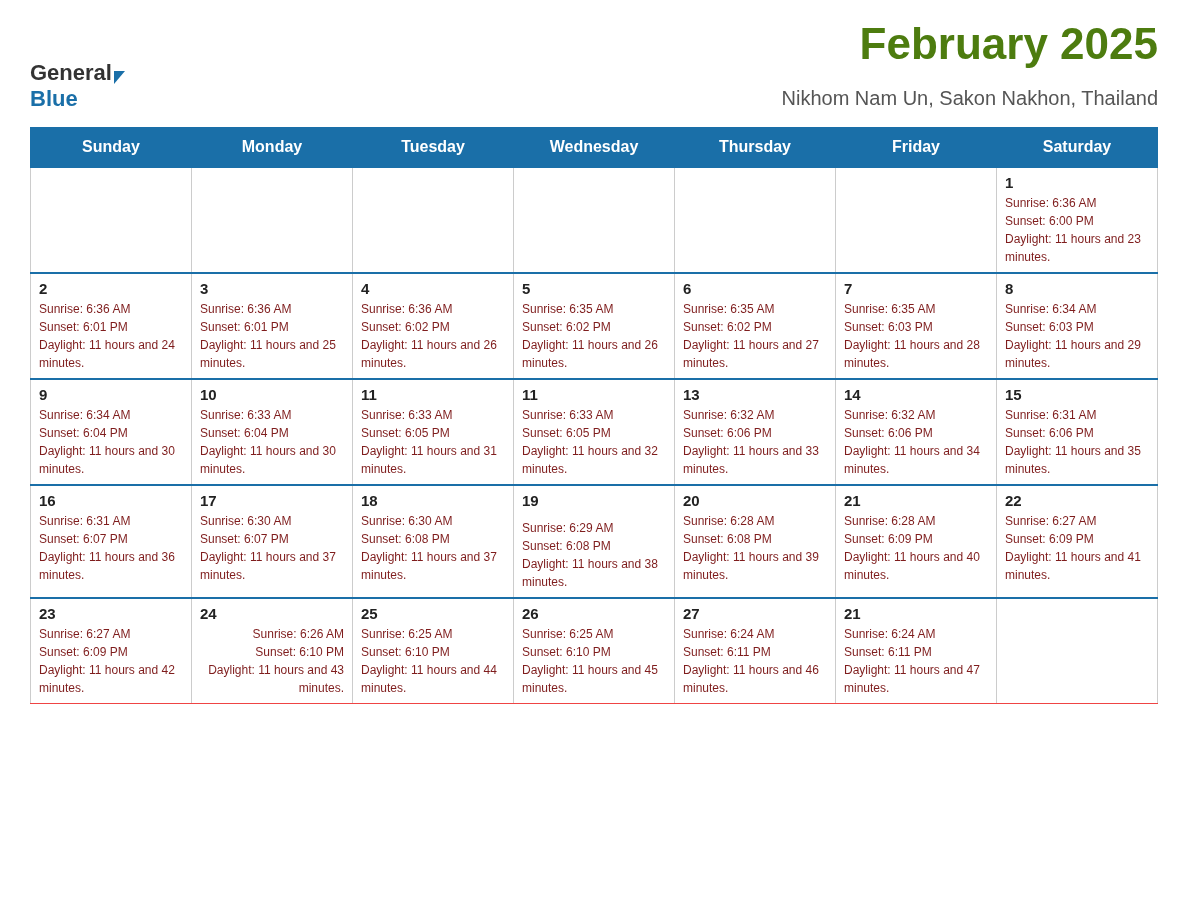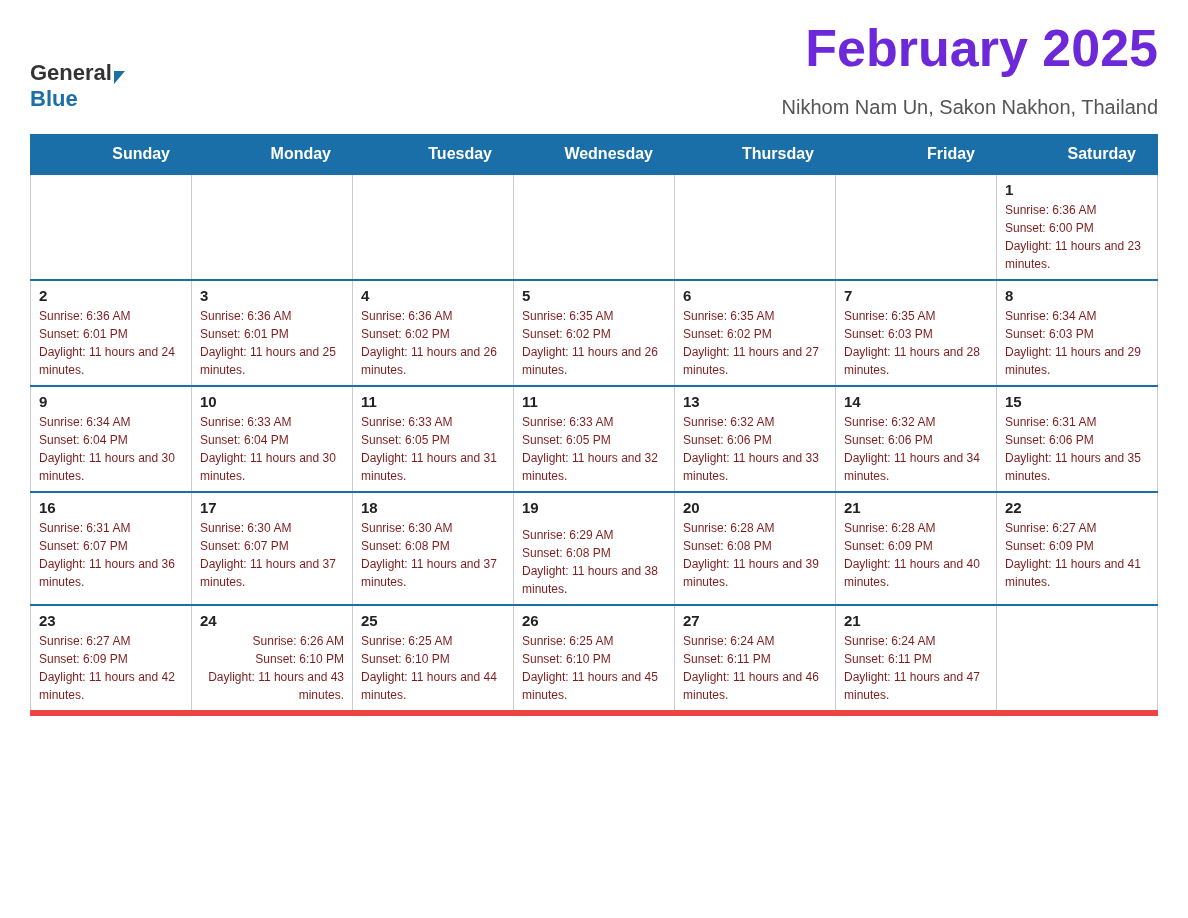--- a/index.html
+++ b/index.html
@@ -20,54 +20,54 @@
       display: flex;
       flex-direction: column;
       align-items: flex-start;
       padding-top: 5px;
       margin-top: 35px;
     }
     .title-section {
       text-align: right;
     }
     .month-title {
-      font-size: 52px;
+      font-size: 44px;
       font-weight: bold;
-      color: #6d28d9;
+      color: #4d7c0f;
       line-height: 1.1;
     }
     .location-title {
       font-size: 20px;
       color: #555;
       margin-top: 19px;
     }
     .calendar-table {
       width: 100%;
       border-collapse: collapse;
       margin-top: 15px;
     }
     .calendar-table th {
       background-color: #1a6fa8;
       color: #fff;
       font-size: 16px;
       font-weight: bold;
       padding: 10px 21px;
-      text-align: right;
+      text-align: center;
       border: 1px solid #1a6fa8;
     }
     .calendar-table td {
       vertical-align: top;
       padding: 6px 8px;
       border: 1px solid #ccc;
       min-height: 100px;
       width: calc(100% / 7);
       background: #fff;
     }
     .calendar-table tr:last-child td {
-      border-bottom: 6px solid #ef4444;
+      border-bottom: 1px solid #ef4444;
     }
     .day-number {
       font-size: 15px;
       font-weight: bold;
       color: #222;
       display: block;
       margin-bottom: 3px;
     }
     .day-info {
       font-size: 12px;

